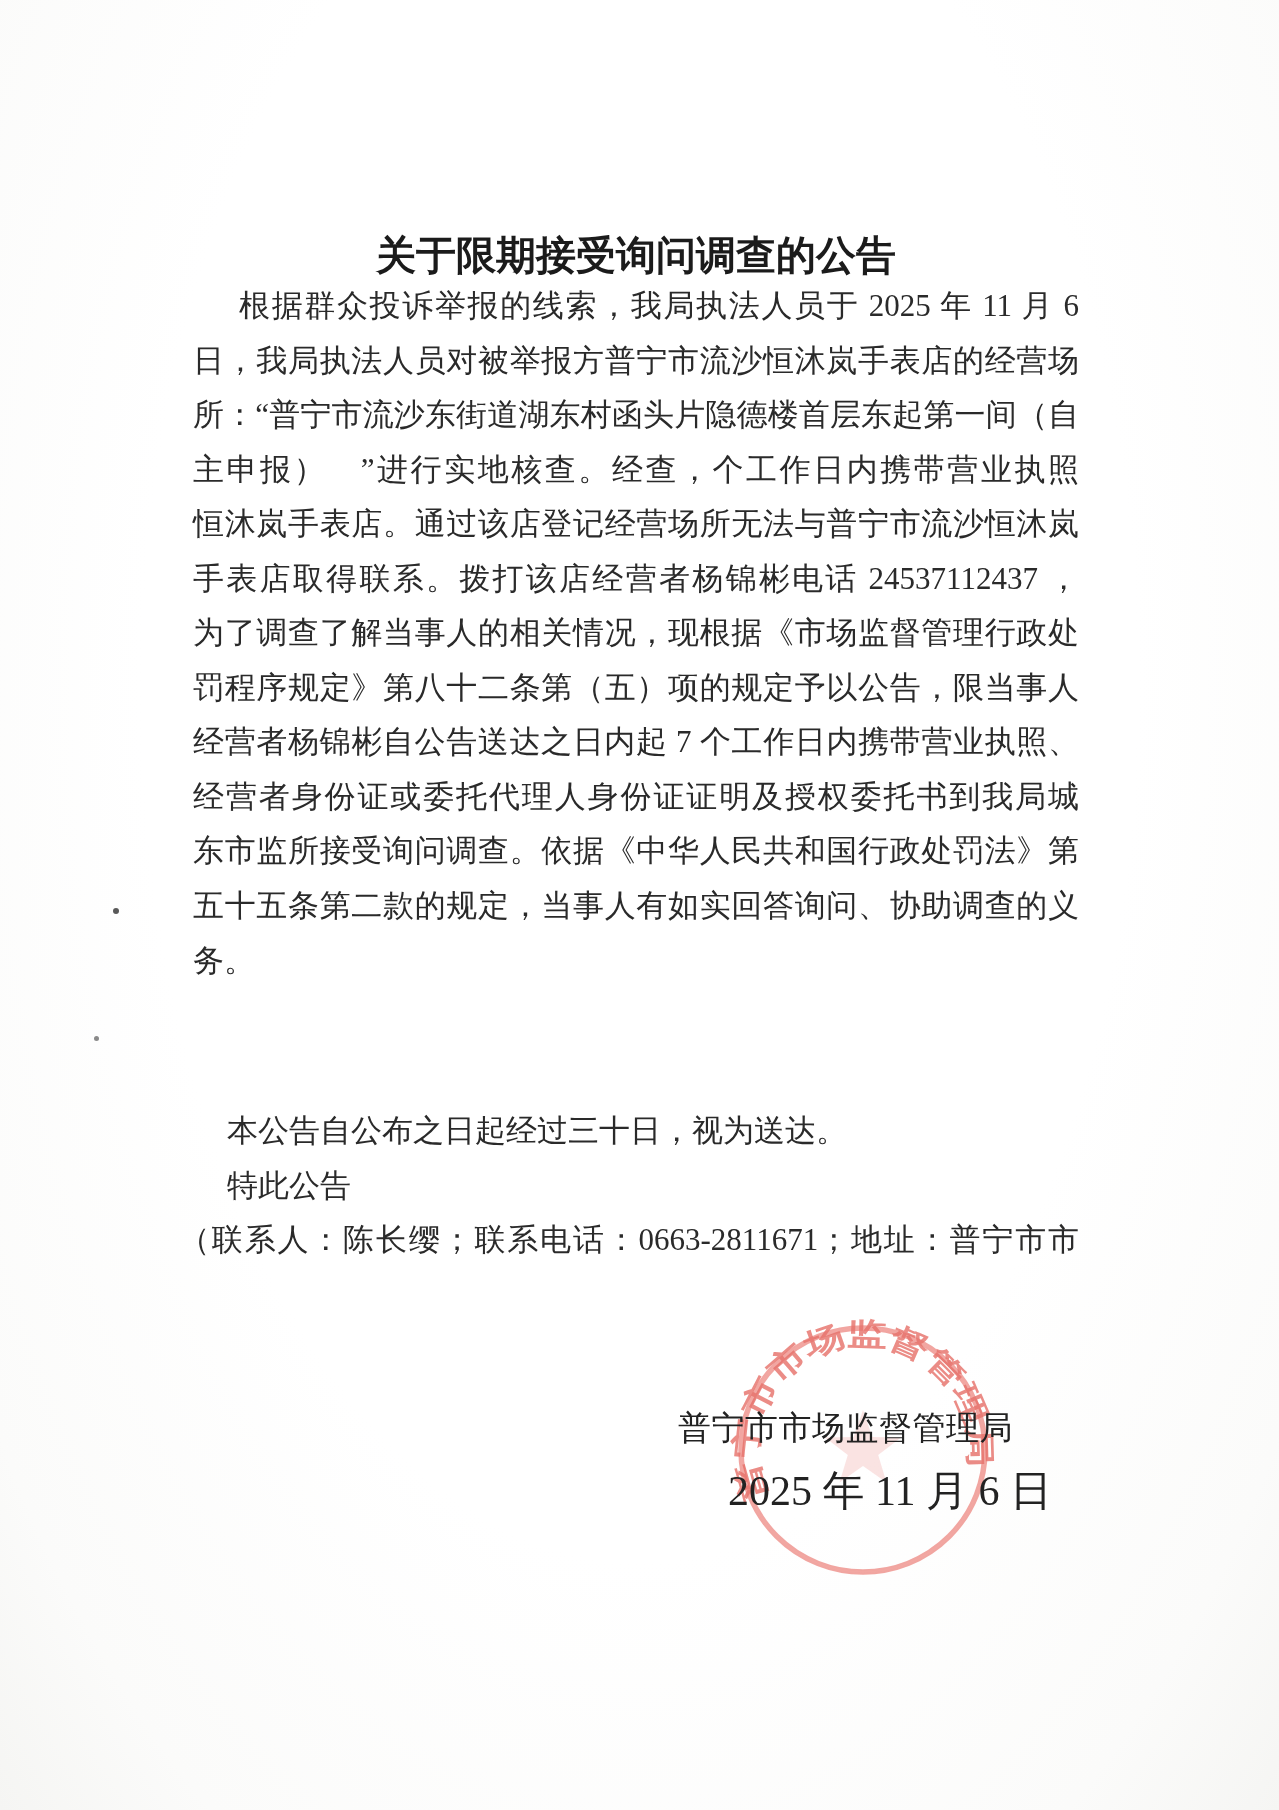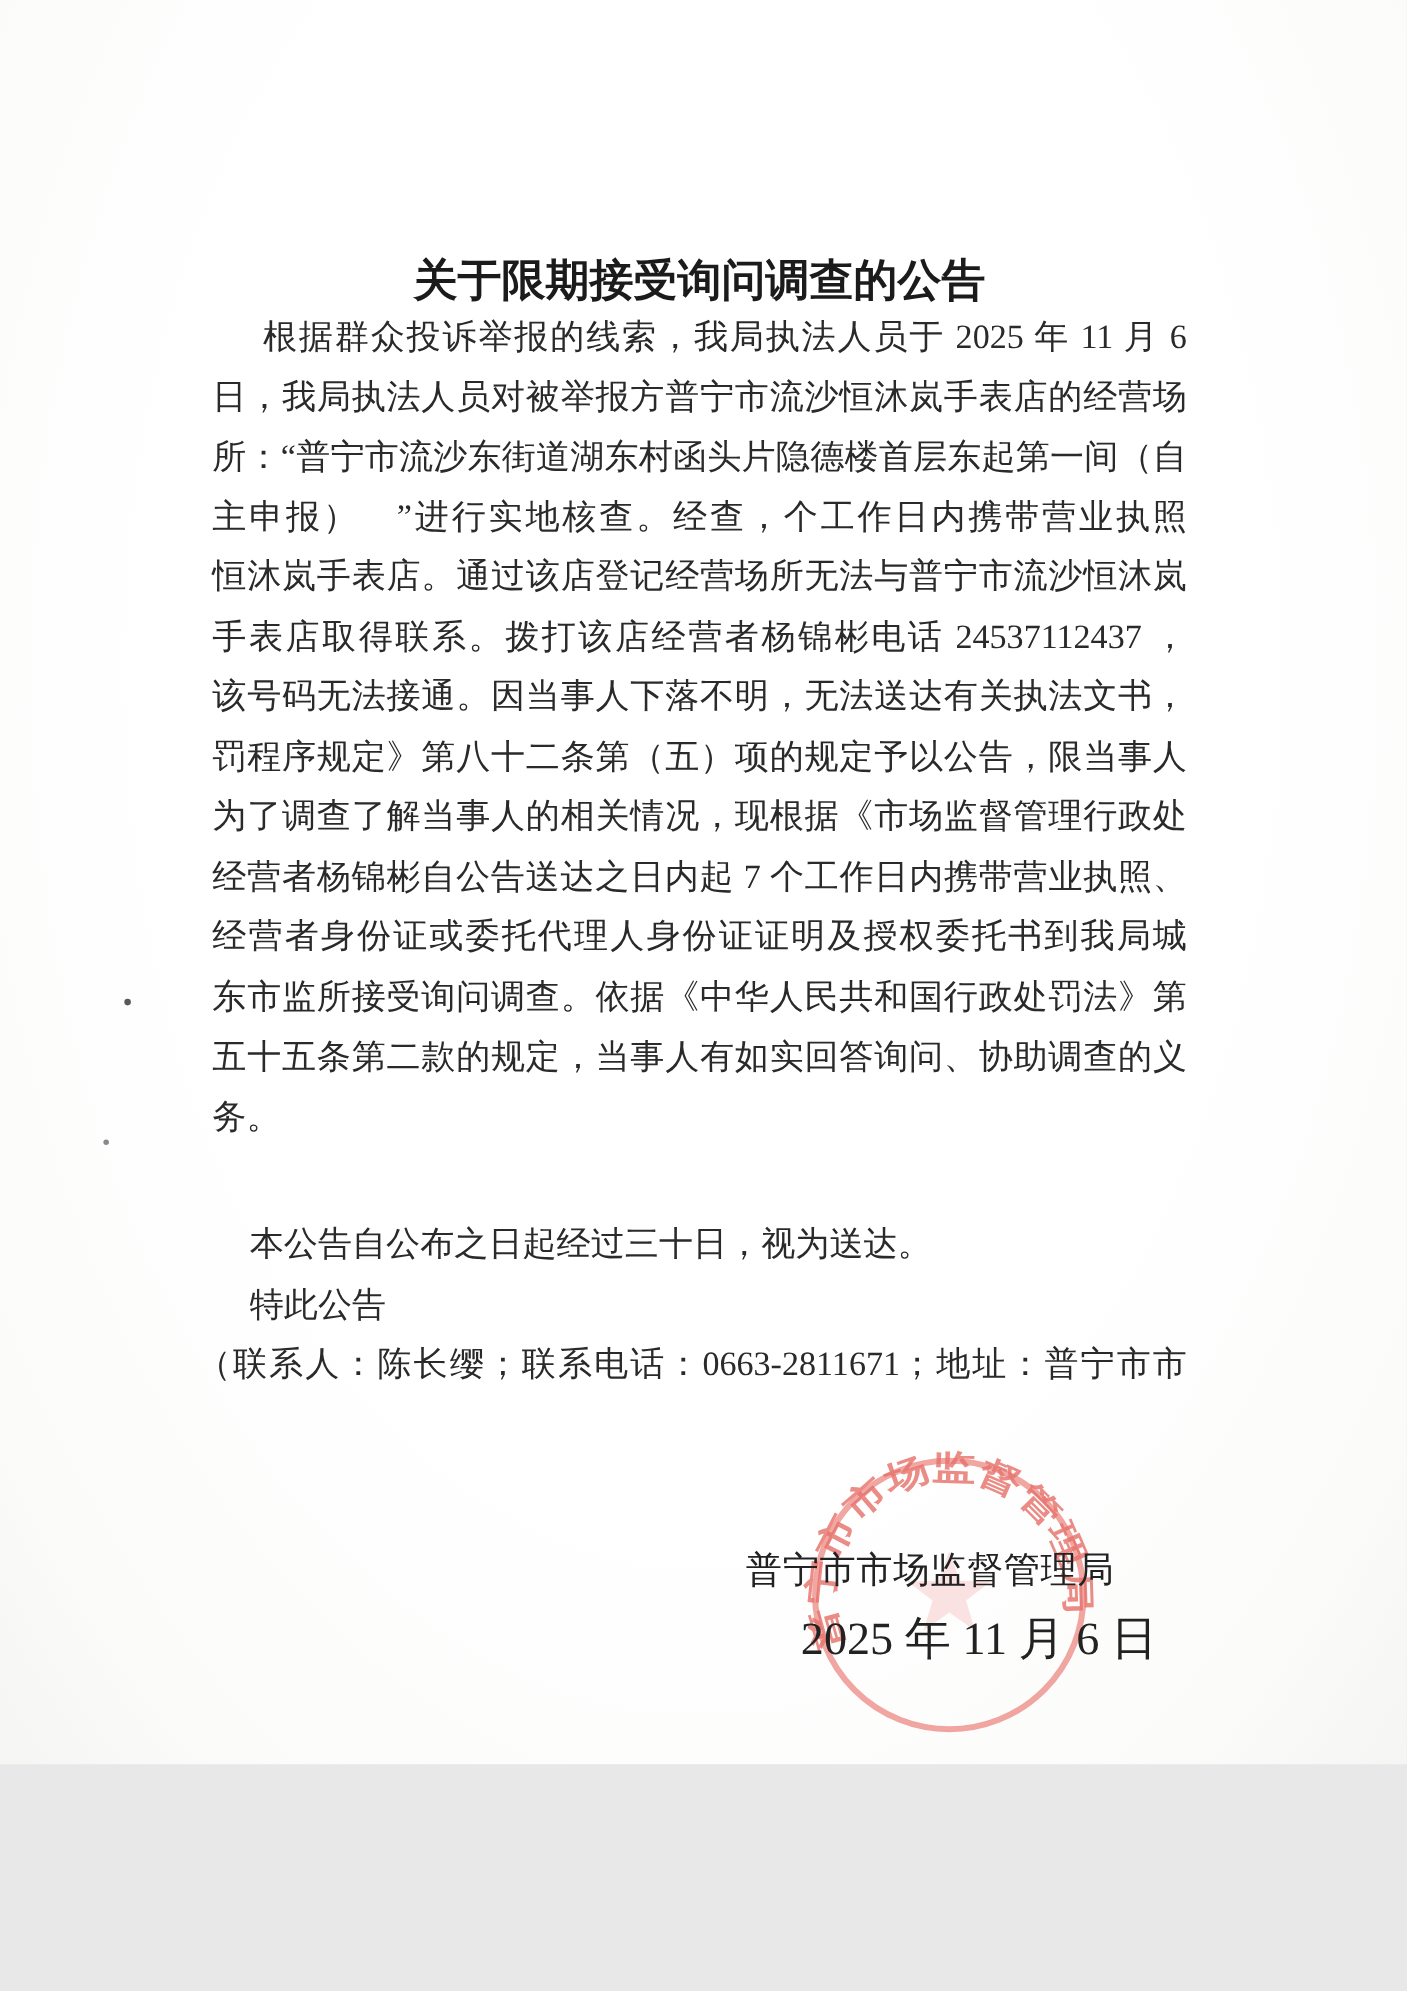--- a/index.html
+++ b/index.html
@@ -1,18 +1,18 @@
 <!DOCTYPE html>
 <html><head>
 <meta charset="utf-8">
 <style>
   html,body{margin:0;padding:0;background:#e8e8e8;}
   .page{
     position:relative;
-    width:1279px;height:1604px;
+    width:1279px;height:1810px;
     margin:0 auto;
     background:radial-gradient(ellipse at 50% 38%, #ffffff 55%, #fbfbfa 85%, #f5f5f3 100%);
     overflow:hidden;
     font-family:"Liberation Serif","DejaVu Serif",serif;
     color:#262626;
   }
   .doc-title{
     position:absolute;
     top:232px;left:193px;width:886px;
     text-align:center;
@@ -89,23 +89,22 @@
 
   <div class="doc-title">关于限期接受询问调查的公告</div>
 
   <div class="body-block" id="para1">
     <div class="bline just indent1">根据群众投诉举报的线索，我局执法人员于 2025 年 11 月 6</div>
     <div class="bline just">日，我局执法人员对被举报方普宁市流沙恒沐岚手表店的经营场</div>
     <div class="bline just">所：“普宁市流沙东街道湖东村函头片隐德楼首层东起第一间（自</div>
     <div class="bline just">主申报）　”进行实地核查。经查，个工作日内携带营业执照</div>
     <div class="bline just">恒沐岚手表店。通过该店登记经营场所无法与普宁市流沙恒沐岚</div>
     <div class="bline just">手表店取得联系。拨打该店经营者杨锦彬电话 24537112437 ，</div>
-    <div class="bline just">该号码无法接通。因当事人下落不明，无法送达有关执法文书，</div>
+    <div class="bline just">为了调查了解当事人的相关情况，现根据《市场监督管理行政处</div>
     <div class="bline just">罚程序规定》第八十二条第（五）项的规定予以公告，限当事人</div>
-    <div class="bline just">为了调查了解当事人的相关情况，现根据《市场监督管理行政处</div>
     <div class="bline just">经营者杨锦彬自公告送达之日内起 7 个工作日内携带营业执照、</div>
     <div class="bline just">经营者身份证或委托代理人身份证证明及授权委托书到我局城</div>
     <div class="bline just">东市监所接受询问调查。依据《中华人民共和国行政处罚法》第</div>
     <div class="bline just">五十五条第二款的规定，当事人有如实回答询问、协助调查的义</div>
     <div class="bline">务。</div>
   </div>
 
   <div class="body-block" id="para2">
     <div class="bline indent2">本公告自公布之日起经过三十日，视为送达。</div>
     <div class="bline indent2">特此公告</div>

